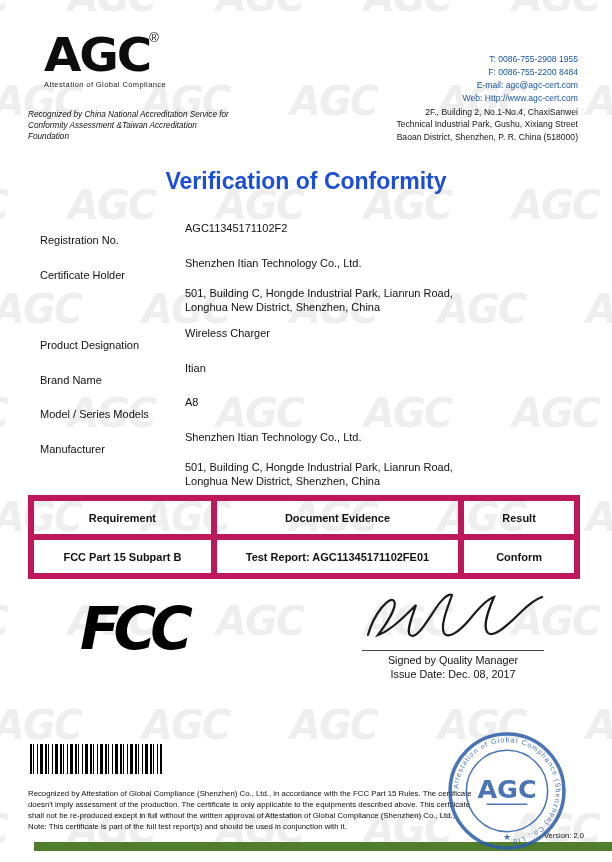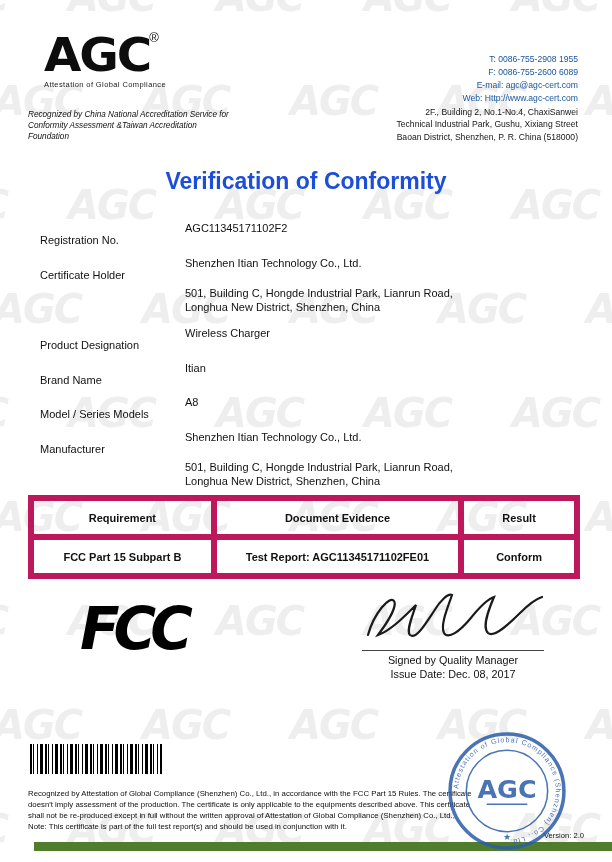--- a/index.html
+++ b/index.html
@@ -154,21 +154,21 @@
     </div>
 
     <div class="accreditation">
       <div>Recognized by China National Accreditation Service for</div>
       <div>Conformity Assessment &amp;Taiwan Accreditation</div>
       <div>Foundation</div>
     </div>
 
     <div class="contact">
       <div>T: 0086-755-2908 1955</div>
-      <div>F: 0086-755-2600 6089</div>
+      <div>F: 0086-755-2200 8484</div>
       <div>E-mail: agc@agc-cert.com</div>
       <div>Web: Http://www.agc-cert.com</div>
     </div>
 
     <div class="hq-address">
       <div>2F., Building 2, No.1-No.4, ChaxiSanwei</div>
       <div>Technical Industrial Park, Gushu, Xixiang Street</div>
       <div>Baoan District, Shenzhen, P. R. China (518000)</div>
     </div>
 

